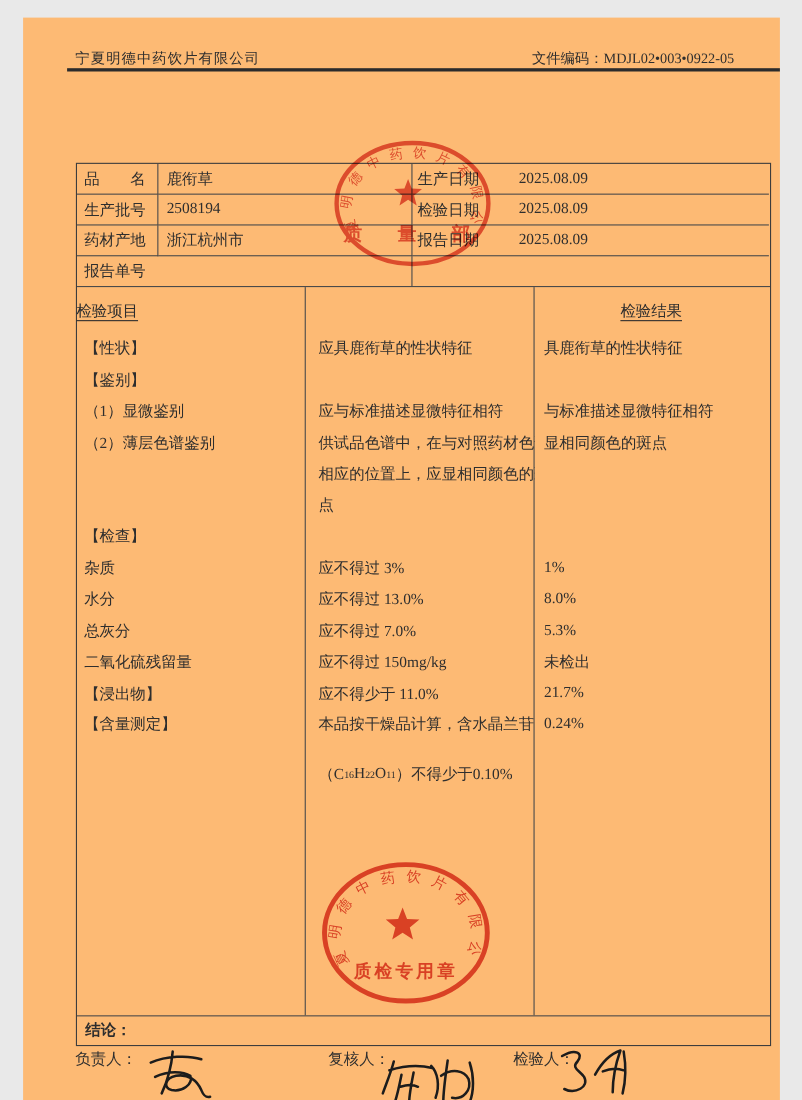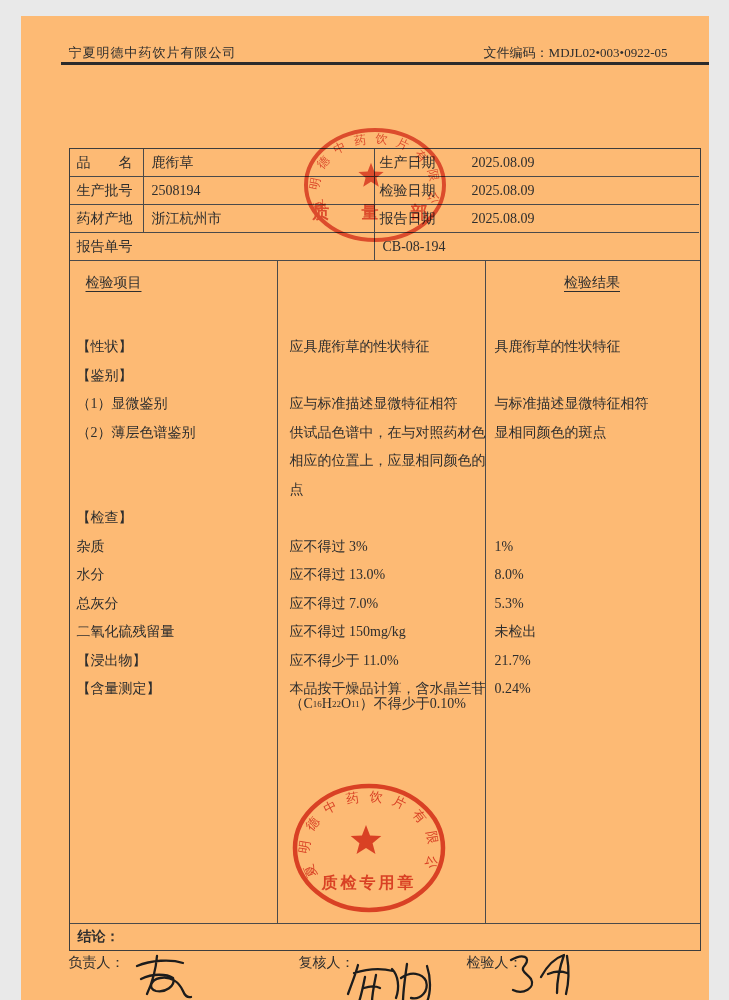--- a/index.html
+++ b/index.html
@@ -25,24 +25,24 @@
   .ig-combo .l2{display:inline-block;width:92px;}
   .info-row4{display:flex;height:28px;border-bottom:1px solid #4a4a4a;box-sizing:border-box;}
   .r4-label{width:305px;display:flex;align-items:center;padding-left:7px;
             border-right:1px solid #4a4a4a;box-sizing:border-box;}
   .r4-value{flex:1;display:flex;align-items:center;padding-left:8px;}
   
   .main{position:relative;height:662px;}
   .vline{position:absolute;top:0;width:1px;height:662px;background:#4a4a4a;}
   .vline.v1{left:207px;} .vline.v2{left:415px;}
   .mhead{position:absolute;top:13px;text-decoration:underline;text-underline-offset:4px;}
-  .mh1{left:16px;}
+  .mh1{left:0;}
   .mh2{left:208px;width:208px;text-align:center;}
   .mh3{left:416px;width:213px;text-align:center;}
-  .lines-grid{position:absolute;left:0;top:72px;width:629px;display:grid;
+  .lines-grid{position:absolute;left:0;top:42px;width:629px;display:grid;
               grid-template-columns:208px 208px 213px;grid-auto-rows:28.5px;}
   .ln{display:contents;}
   .lc{display:flex;align-items:center;white-space:nowrap;overflow:hidden;}
   .lc1{padding-left:7px;} .lc2{padding-left:12px;} .lc3{padding-left:9px;}
   .formula{position:absolute;left:220px;top:429px;height:28px;display:flex;align-items:center;}
   .formula sub{font-size:9px;line-height:0;}
   
   .concl{display:flex;align-items:center;height:26px;border-top:1px solid #4a4a4a;
          box-sizing:border-box;padding-left:8px;}
   .concl b{margin-right:2px;}
@@ -94,21 +94,20 @@
           <div class="ig-c ig-value">浙江杭州市</div>
           <div class="ig-c ig-combo">
             <span class="l2">报告日期</span>
             <span>2025.08.09</span>
           </div>
         </div>
       </div>
 
     <div class="info-row4">
       <div class="r4-label">报告单号</div>
-      <div class="r4-value">CB-08-194</div>
     </div>
 
     <div class="main">
       <div class="vline v1"></div>
       <div class="vline v2"></div>
 
       <div class="mhead mh1">检验项目</div>
       <div class="mhead mh3">检验结果</div>
 
       <div class="lines-grid">

